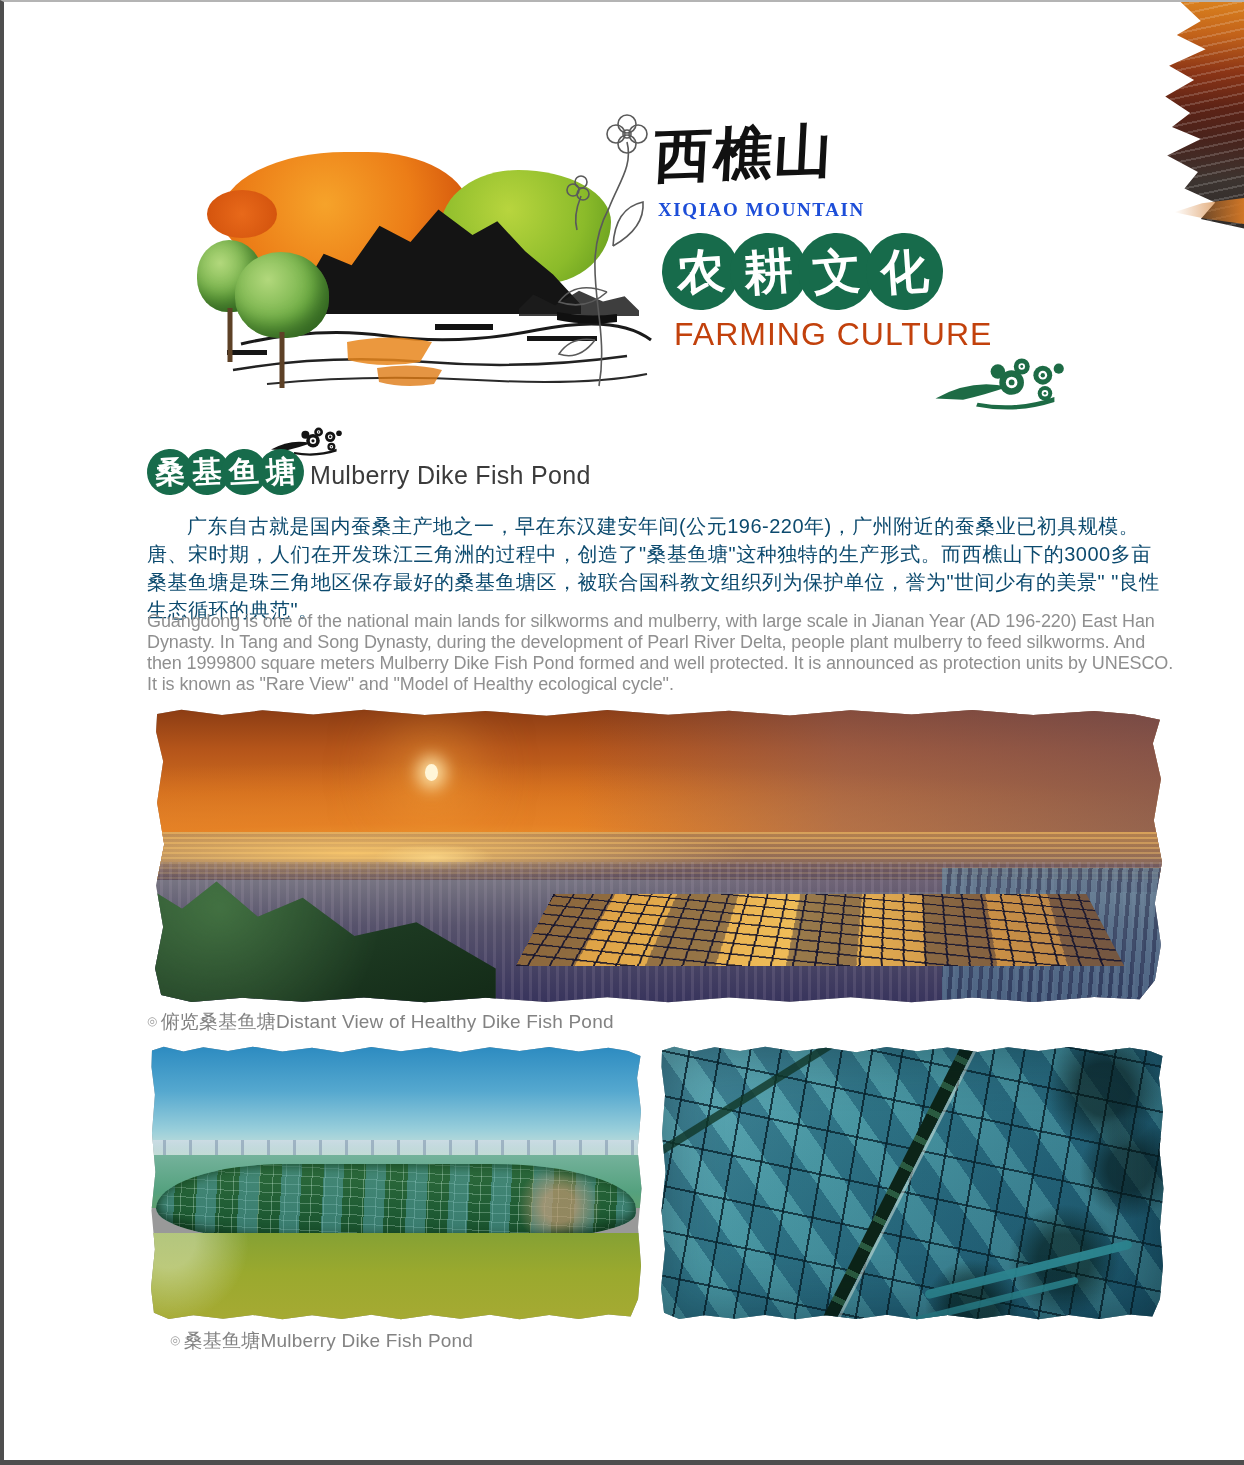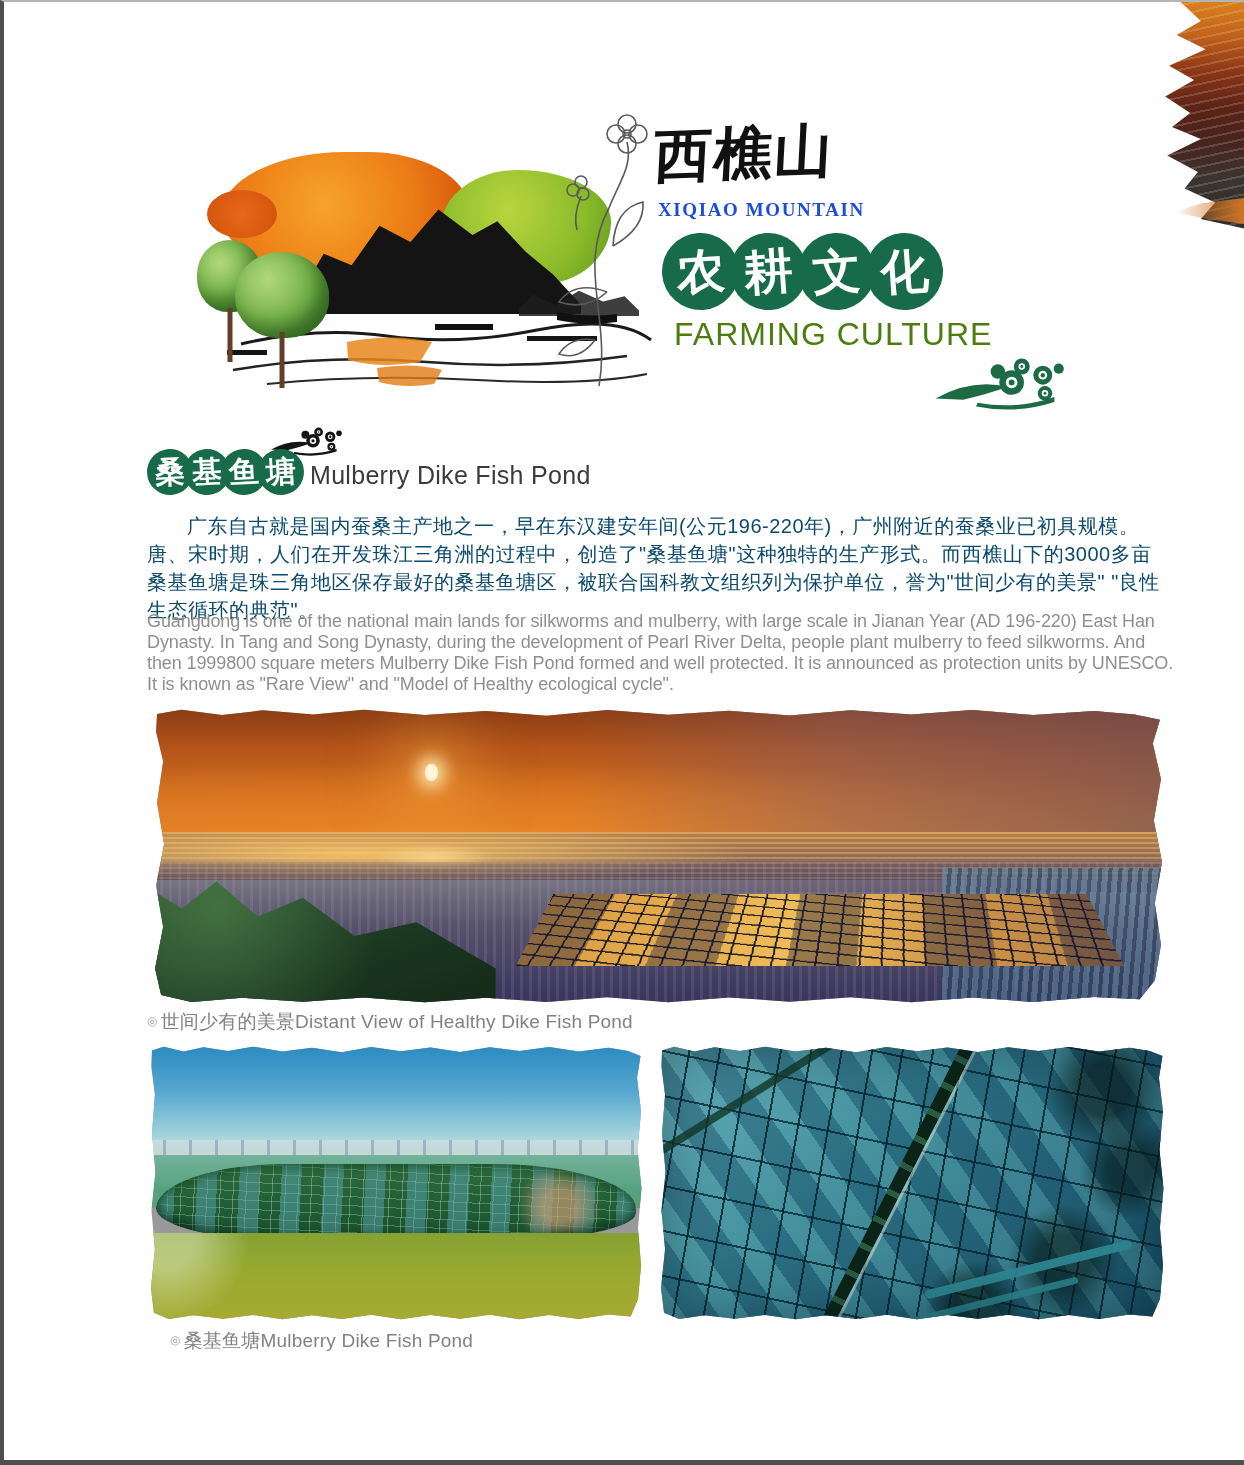--- a/index.html
+++ b/index.html
@@ -40,21 +40,21 @@
   .flower{left:533px;top:84px;width:132px;height:302px;}
   
   .brand-zh{left:650px;top:112px;width:260px;font-family:"DejaVu Serif",serif;font-weight:bold;font-size:58px;
     color:#111;letter-spacing:2px;transform:skewX(-5deg) rotate(-2deg);}
   .brand-en{left:654px;top:197px;font-family:"Liberation Serif",serif;font-weight:600;font-size:19px;
     color:#1d4ed8;letter-spacing:1.6px;}
   .seal{display:inline-block;border-radius:50%;color:#fff;text-align:center;}
   .seal-row-big{left:658px;top:231px;white-space:nowrap;}
   .seal.big{width:77px;height:77px;line-height:77px;margin-right:-9px;font-size:48px;font-weight:bold;
     transform:rotate(-4deg);}
-  .program-en{left:670px;top:314px;font-size:32px;color:#4d7c0f;letter-spacing:1px;}
+  .program-en{left:670px;top:314px;font-size:32px;color:#c2410c;letter-spacing:1px;}
   .cloud{position:absolute;}
   .cloud.green-cloud{left:928px;top:350px;width:152px;height:58px;}
   
   .cloud.black-cloud{left:267px;top:422px;width:80px;height:32px;}
   .seal-row-small{left:143px;top:447px;white-space:nowrap;}
   .seal.small{width:46px;height:46px;line-height:46px;margin-right:-9px;font-size:30px;font-weight:bold;
     transform:rotate(-3deg);}
   .section-en{left:306px;top:459px;font-size:25px;color:#3b3b3b;letter-spacing:.3px;}
   
   .body-zh{left:143px;top:510px;width:1022px;margin:0;font-size:20px;line-height:28px;color:#0c4a6e;
@@ -258,21 +258,21 @@
     <div class="pb-haze"></div>
     <div class="pb-sun"></div>
     <div class="pb-water"></div>
     <div class="pb-glow"></div>
     <div class="pb-city"></div>
     <div class="pb-right"></div>
     <div class="pb-ponds"></div>
     <div class="pb-hills"></div>
   </div>
   <div class="caption cap1">
-    <span class="bullet">◎</span><span>世间少有的美景</span><span>Distant View of Healthy Dike Fish Pond</span>
+    <span class="bullet">◎</span><span>俯览桑基鱼塘</span><span>Distant View of Healthy Dike Fish Pond</span>
   </div>
 
   <div class="photo island">
     <div class="pi-sky"></div>
     <div class="pi-city"></div>
     <div class="pi-sea"></div>
     <div class="pi-island"></div>
     <div class="pi-fore"></div>
   </div>
   <div class="caption cap2">

